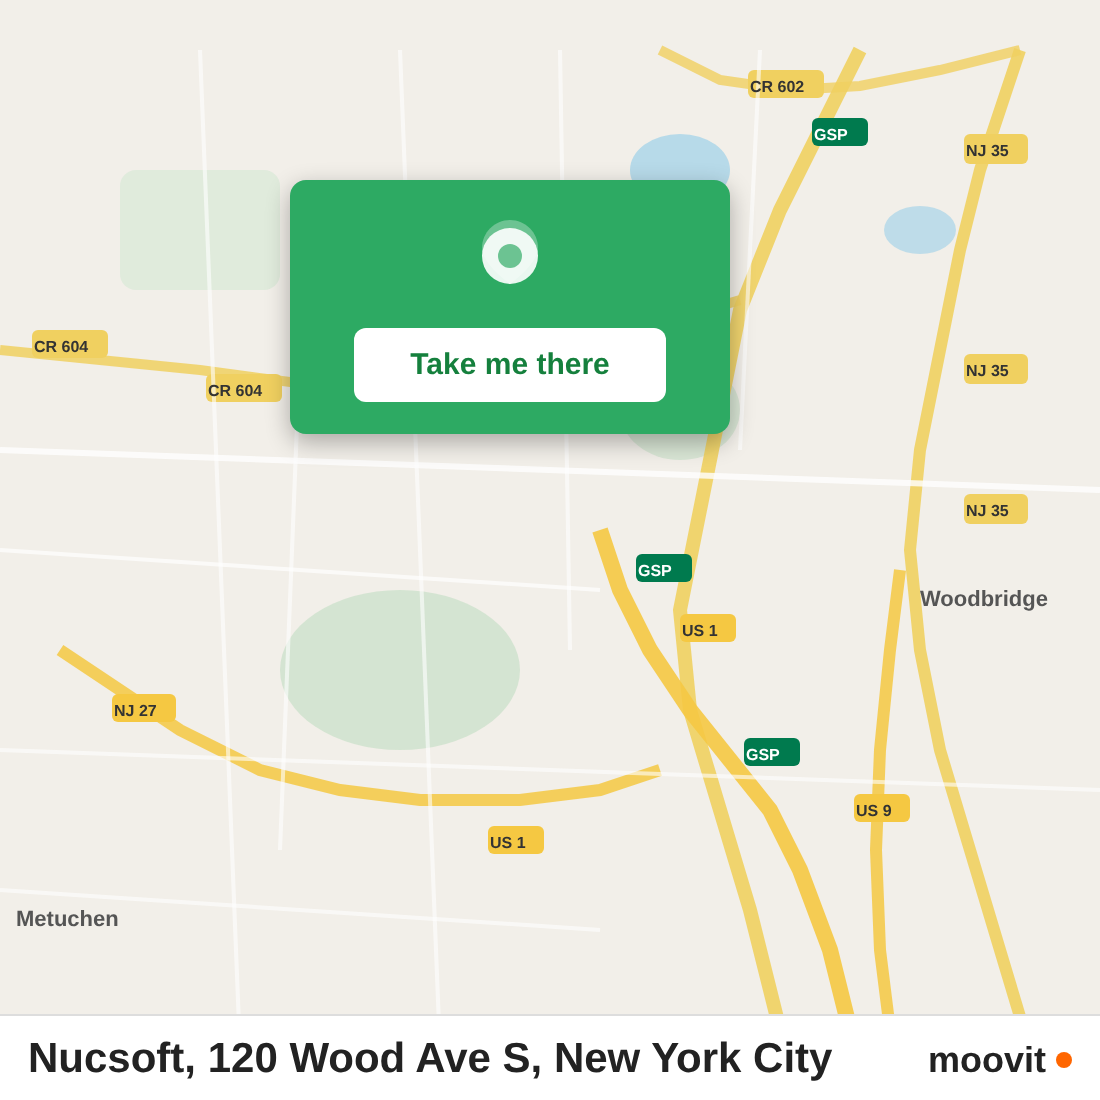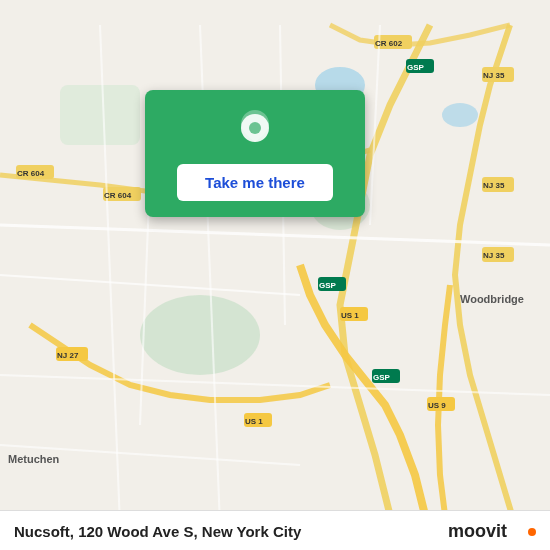--- a/index.html
+++ b/index.html
@@ -52,21 +52,21 @@
     }
 
     .location-pin {
       width: 44px;
       height: 44px;
       margin-bottom: 10px;
     }
 
     .take-me-there-btn {
       background: white;
-      color: #1d4ed8;
+      color: #15803d;
       border: none;
       border-radius: 6px;
       padding: 10px 28px;
       font-size: 15px;
       font-weight: 600;
       cursor: pointer;
       white-space: nowrap;
     }
 
     
@@ -91,29 +91,29 @@
       color: #e06060;
     }
 
     .location-info {
       display: flex;
       align-items: center;
       justify-content: space-between;
     }
 
     .location-name {
-      font-size: 15px;
+      font-size: 21px;
       font-weight: 600;
       color: #222;
     }
 
     .moovit-logo {
       display: flex;
       align-items: center;
-      gap: 20px;
+      gap: 4px;
     }
 
     .moovit-text {
       font-size: 18px;
       font-weight: 700;
       color: #222;
     }
 
     .moovit-dot {
       width: 8px;

